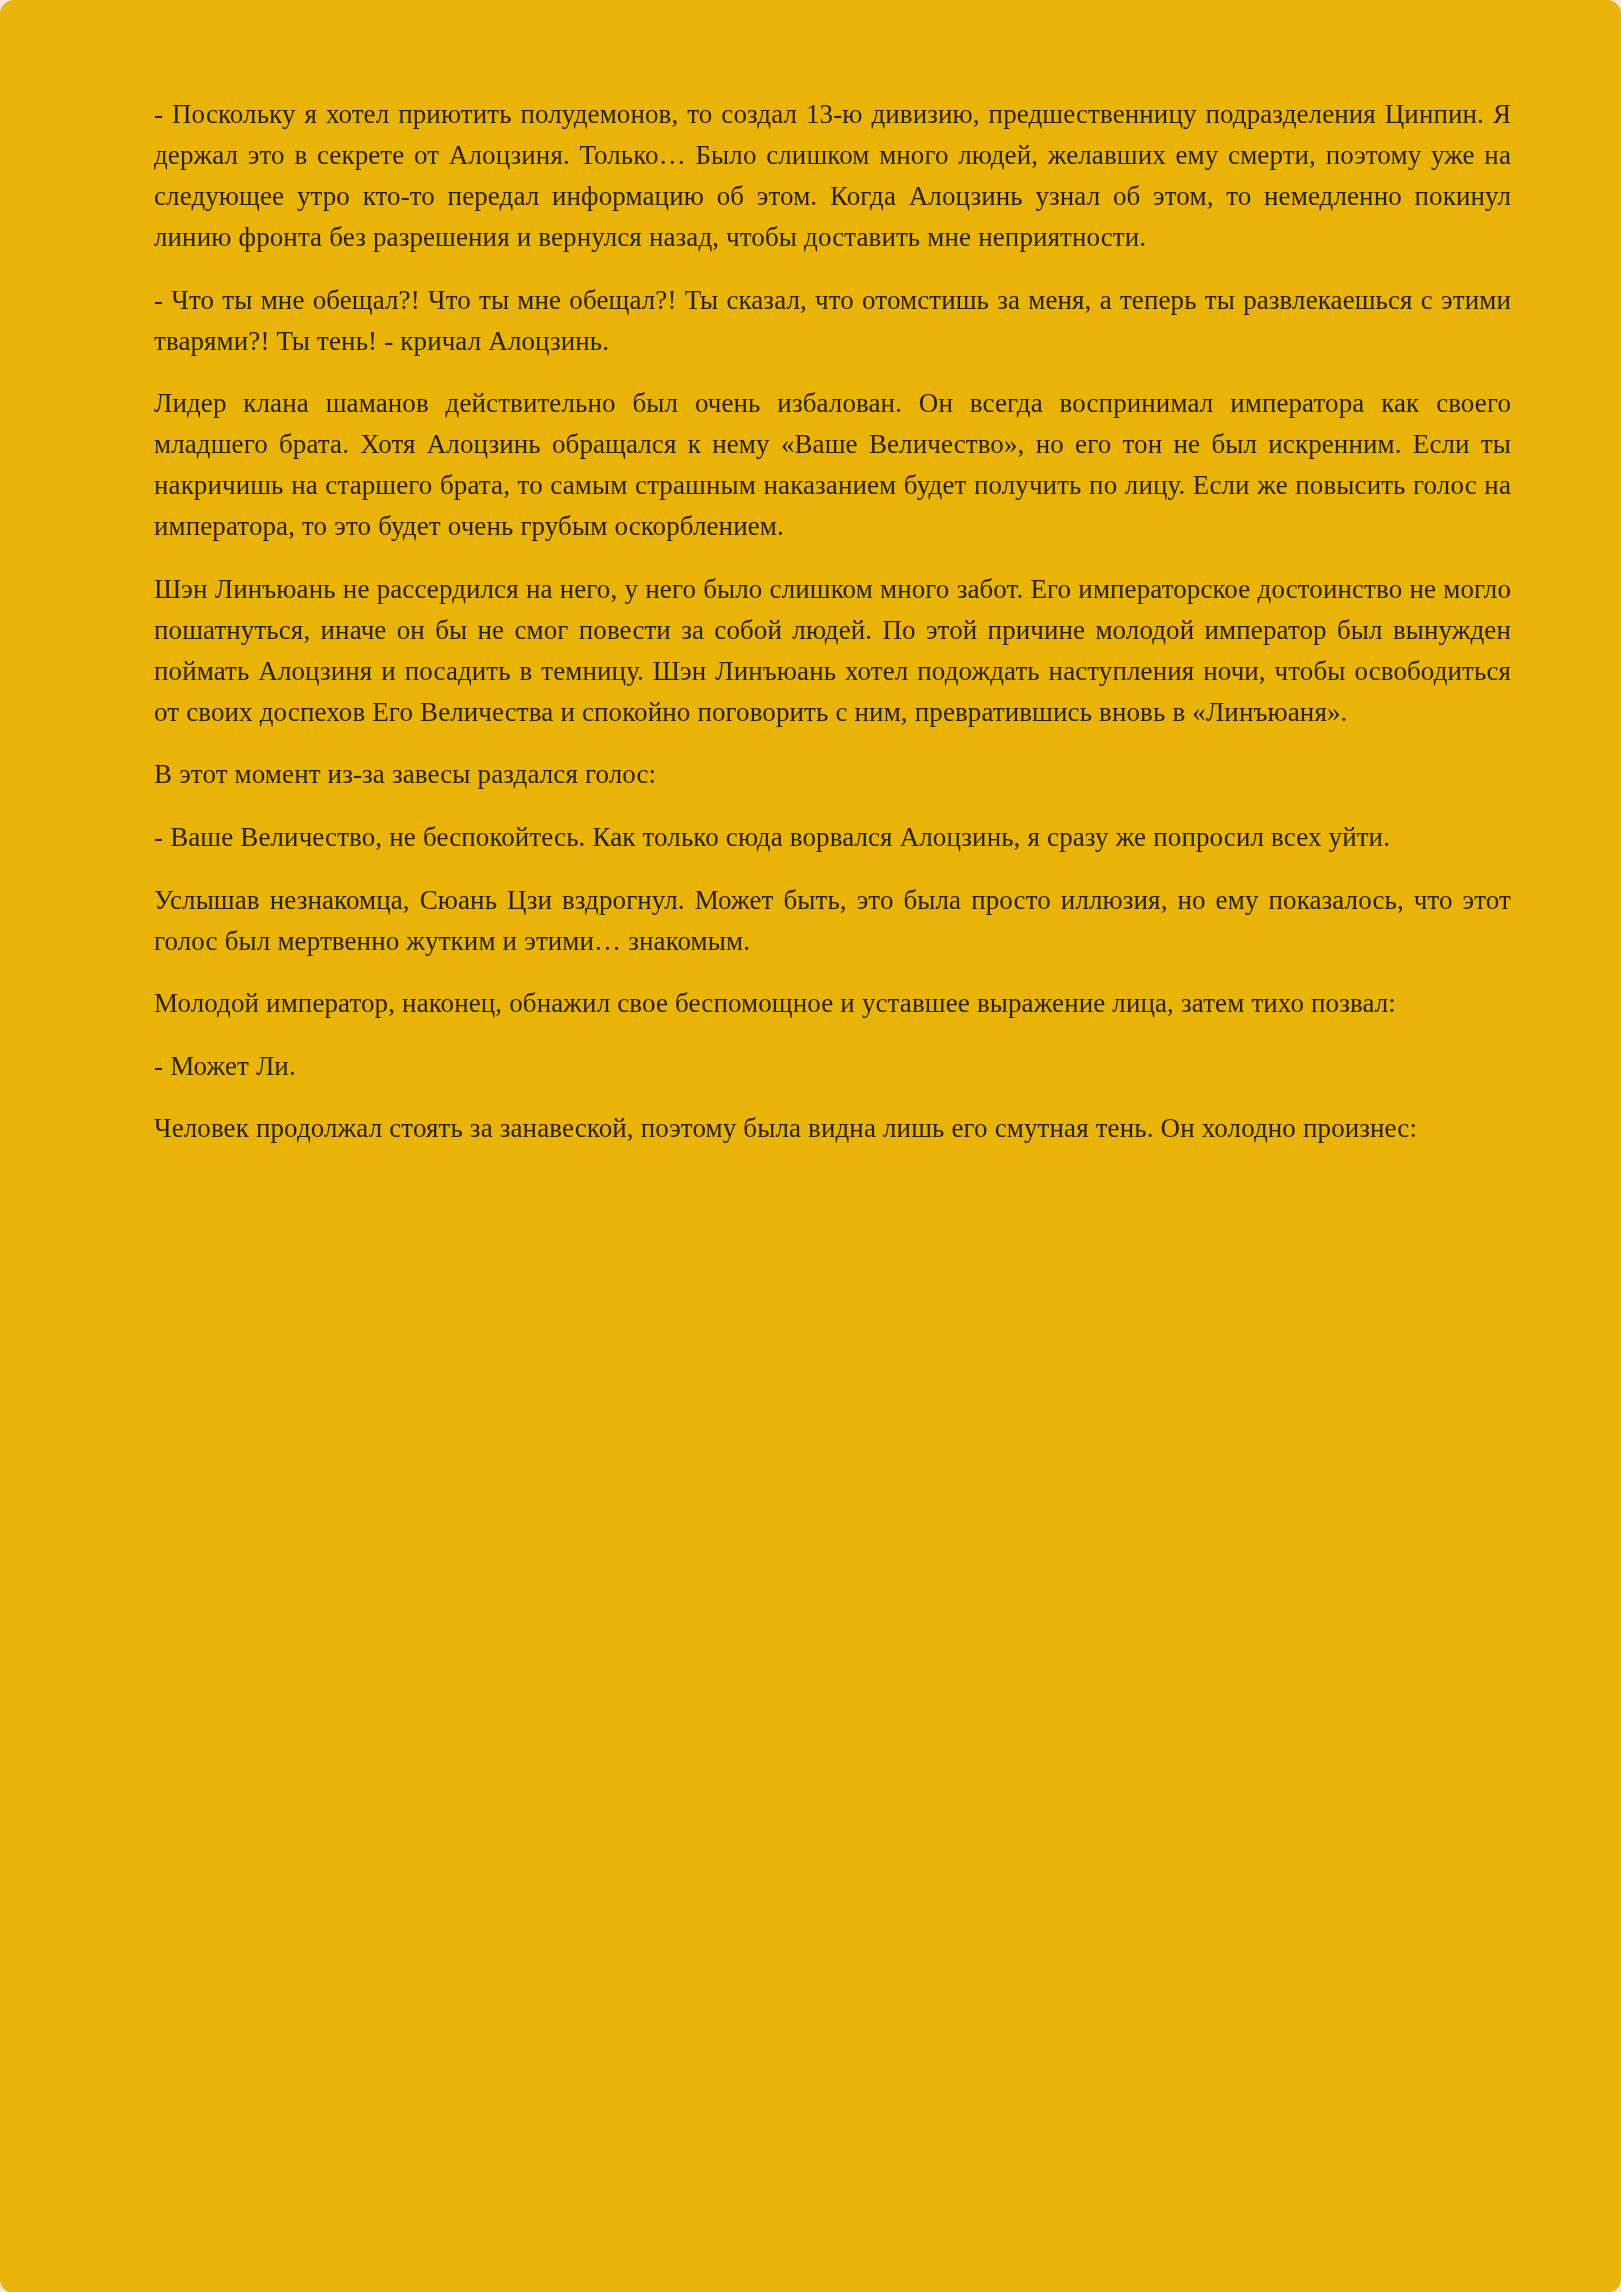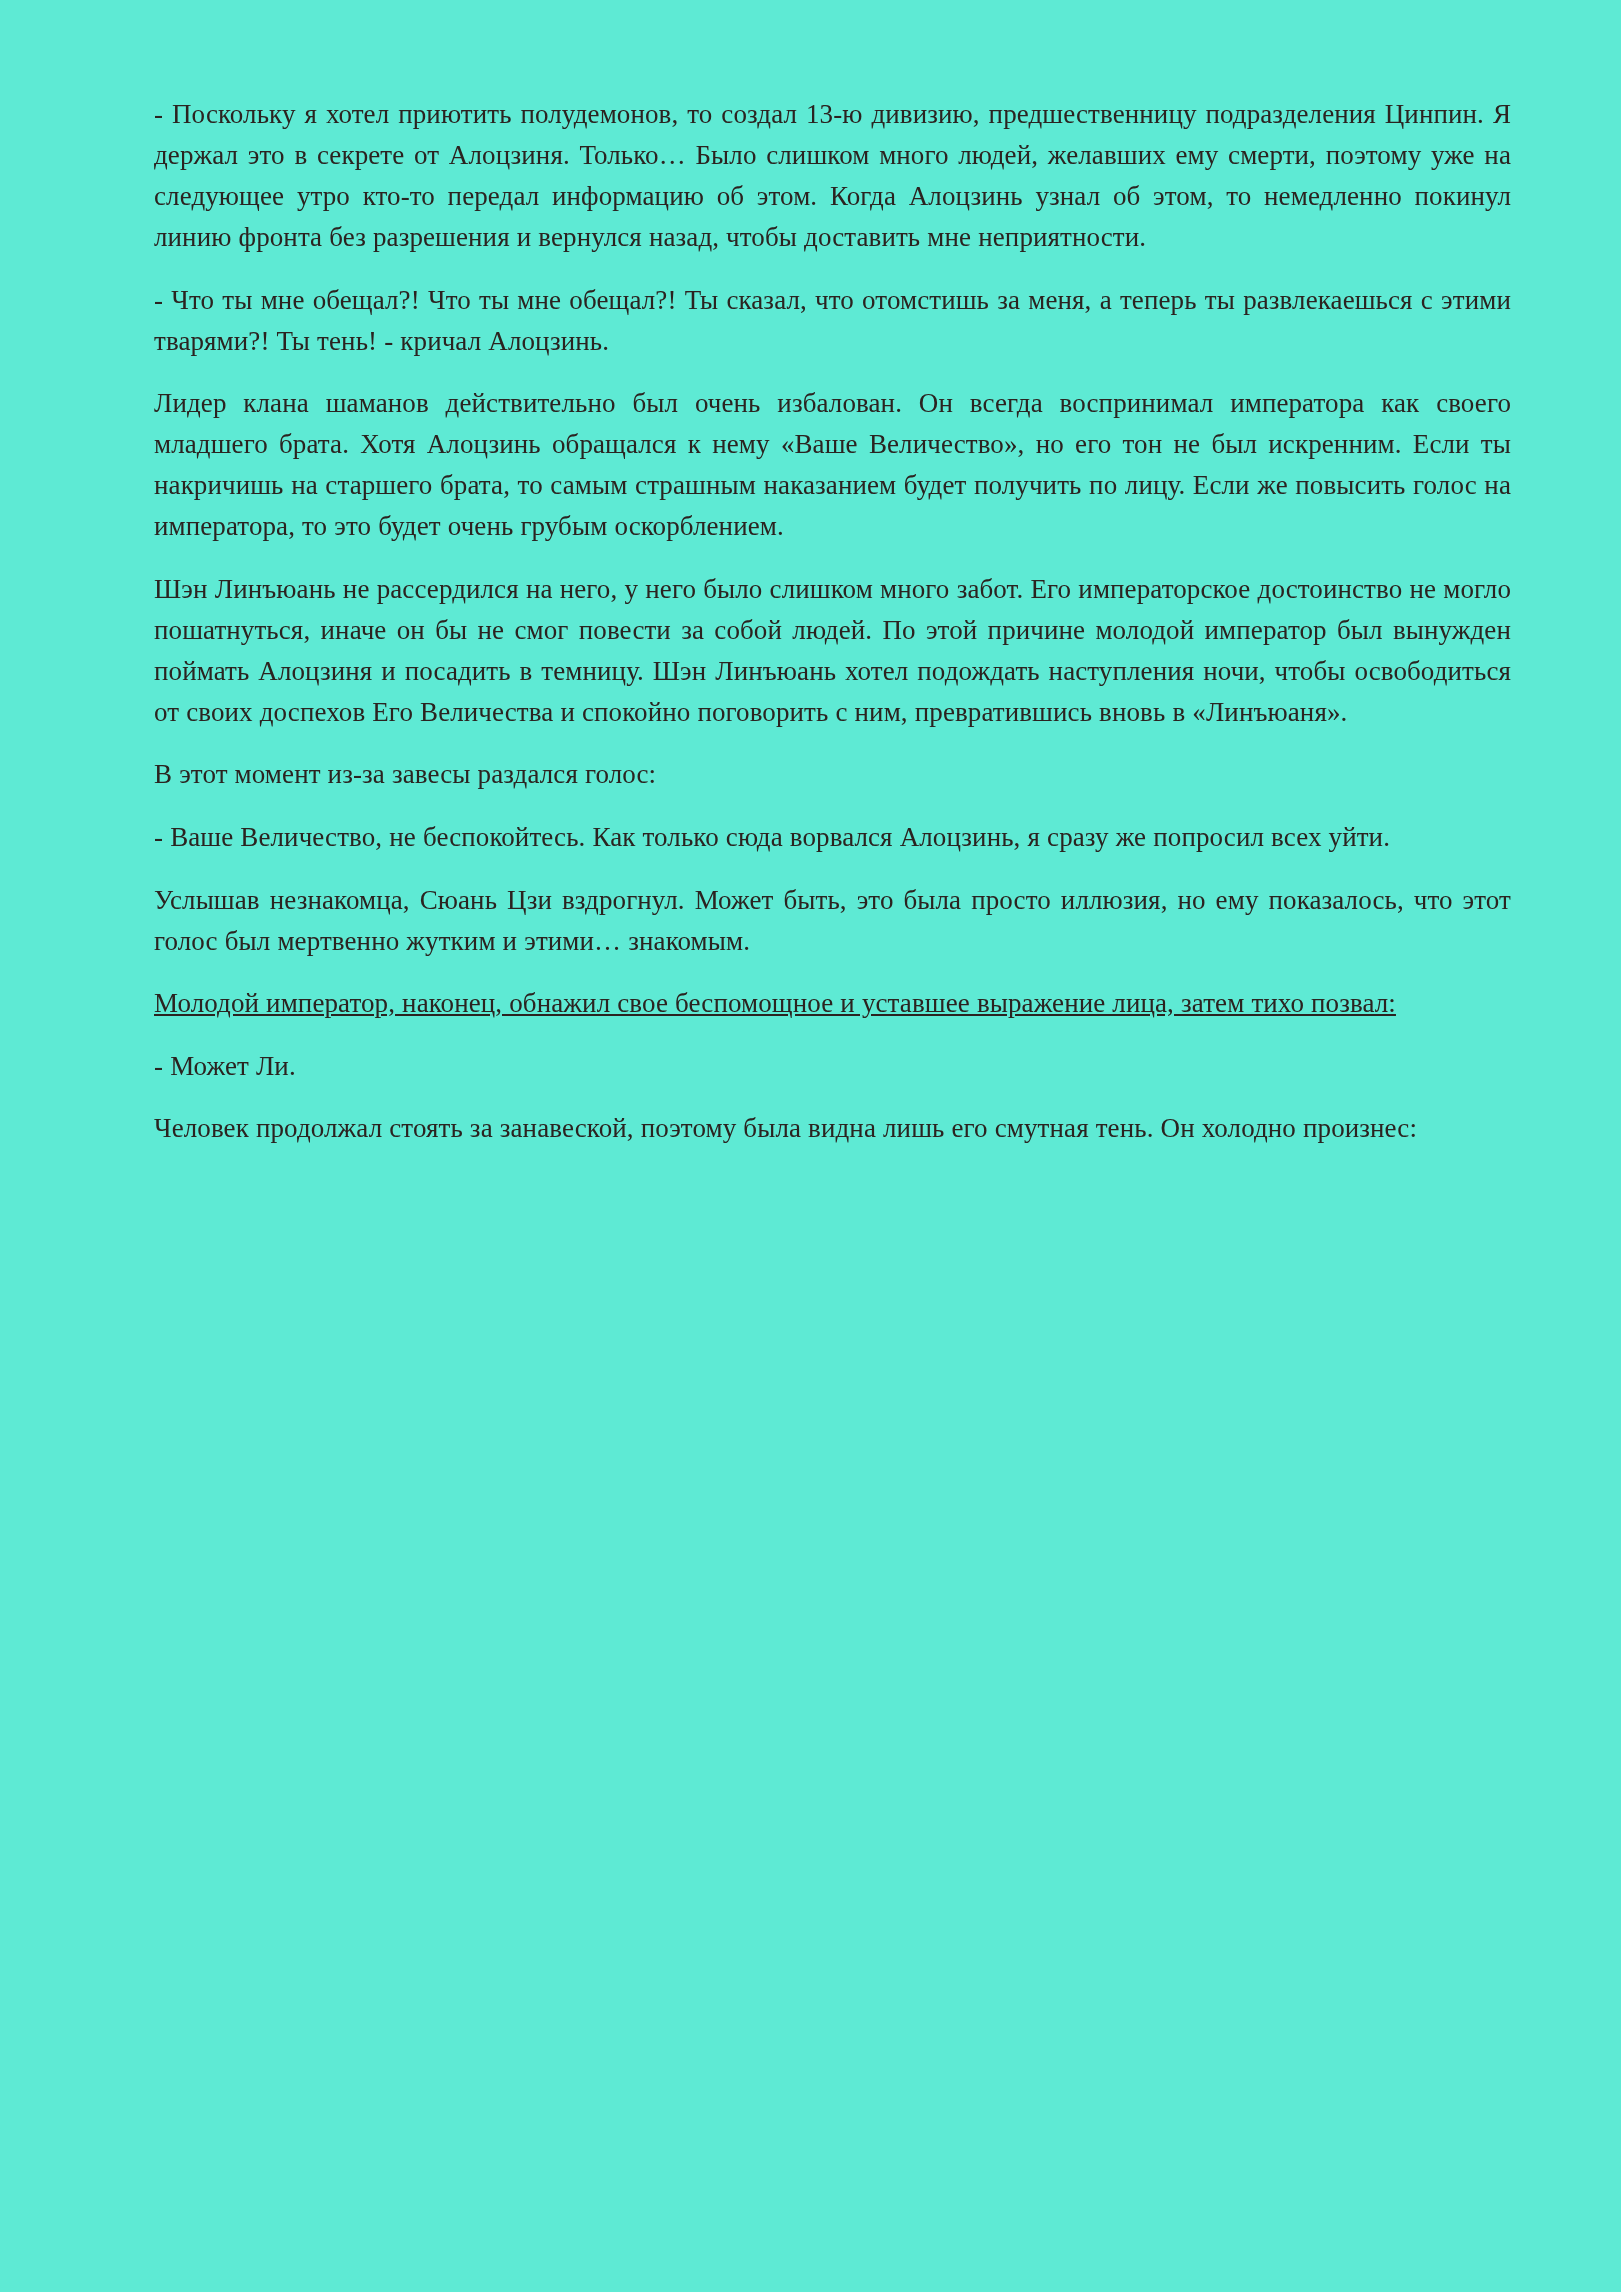--- a/index.html
+++ b/index.html
@@ -40,27 +40,27 @@
     word-spacing: 0.2px;
     font-weight: 400;
   }
   p.para:last-child {
     margin-bottom: 0;
   }
 </style>
 </head>
 <body style="background: rgb(250, 230, 218);">
 
-<div class="page" style="background: #5eead4;">
+<div class="page" style="background: #eab308; border-radius: 14px;">
   <div class="text-column">
     <p class="para" style="color: rgb(43, 35, 32);">-   Поскольку  я  хотел  приютить  полудемонов,  то  создал  13-ю  дивизию, предшественницу  подразделения  Цинпин.  Я  держал  это  в  секрете  от  Алоцзиня. Только… Было  слишком  много  людей,  желавших  ему  смерти,  поэтому  уже  на следующее утро кто-то передал информацию об этом. Когда Алоцзинь узнал об этом, то  немедленно  покинул  линию  фронта  без  разрешения  и  вернулся  назад,  чтобы доставить мне неприятности.</p>
     <p class="para" style="color: rgb(43, 35, 32);">- Что ты мне обещал?! Что ты мне обещал?! Ты сказал, что отомстишь за меня, а теперь ты развлекаешься с этими тварями?! Ты тень! - кричал Алоцзинь.</p>
     <p class="para" style="color: rgb(43, 35, 32);">Лидер клана шаманов действительно был очень избалован. Он всегда воспринимал императора  как  своего  младшего  брата.  Хотя  Алоцзинь  обращался  к  нему  «Ваше Величество», но его тон не был искренним. Если ты накричишь на старшего брата, то самым страшным наказанием будет получить по лицу. Если же повысить голос на императора, то это будет очень грубым оскорблением.</p>
     <p class="para" style="color: rgb(43, 35, 32);">Шэн  Линъюань  не  рассердился  на  него,  у  него  было  слишком  много  забот.  Его императорское достоинство не могло пошатнуться, иначе он бы не смог повести за собой  людей.  По  этой  причине  молодой  император  был  вынужден  поймать Алоцзиня и посадить в темницу. Шэн Линъюань хотел подождать наступления ночи, чтобы освободиться от своих доспехов Его Величества и спокойно поговорить с ним, превратившись вновь в «Линъюаня».</p>
     <p class="para" style="color: rgb(43, 35, 32);">В этот момент из-за завесы раздался голос:</p>
     <p class="para" style="color: rgb(43, 35, 32);">- Ваше Величество, не беспокойтесь. Как только сюда ворвался Алоцзинь, я сразу же попросил всех уйти.</p>
     <p class="para" style="color: rgb(43, 35, 32);">Услышав незнакомца, Сюань Цзи вздрогнул. Может быть, это была просто иллюзия, но ему показалось, что этот голос был мертвенно жутким и этими… знакомым.</p>
-    <p class="para" style="color: rgb(43, 35, 32); text-decoration: underline;">Молодой  император,  наконец,  обнажил  свое  беспомощное  и  уставшее  выражение лица, затем тихо позвал:</p>
+    <p class="para" style="color: rgb(43, 35, 32);">Молодой  император,  наконец,  обнажил  свое  беспомощное  и  уставшее  выражение лица, затем тихо позвал:</p>
     <p class="para" style="color: rgb(43, 35, 32);">- Может Ли.</p>
     <p class="para" style="color: rgb(43, 35, 32);">Человек  продолжал  стоять  за  занавеской,  поэтому  была  видна  лишь  его  смутная тень. Он холодно произнес:</p>
   </div>
 </div>
 
 
 </body></html>

